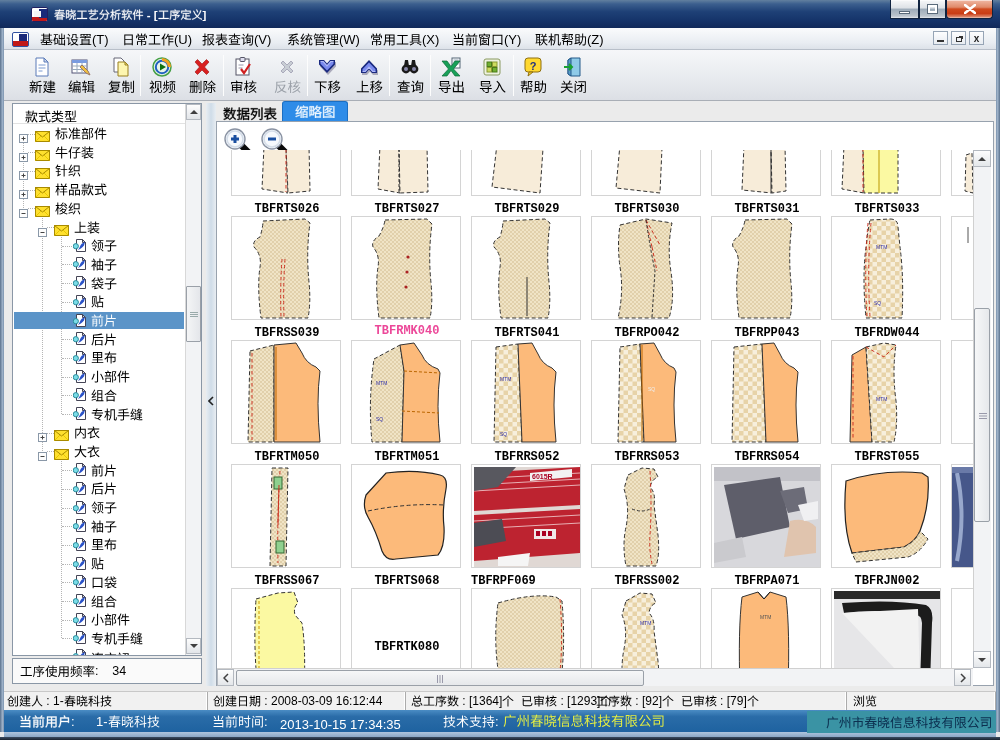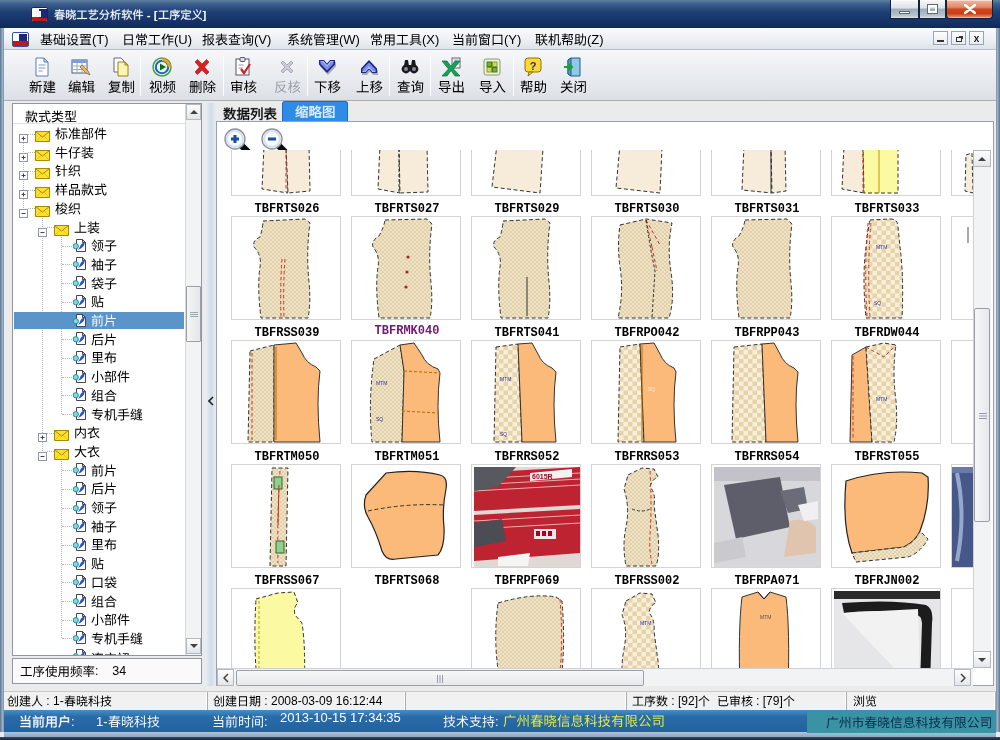--- a/index.html
+++ b/index.html
@@ -986,21 +986,21 @@
       <div style="position:absolute;left:494px;top:66px;width:110px;height:104px;border:1px solid #d4d4d4;background:#fff"><svg width="110" height="104" viewBox="0 0 110 104">
           <path d="M33 3 L75 2 L80 7 Q76 36 79 66 Q81 87 78 101 L27 101 Q23 70 26 50 Q28 38 21 30 Q19 24 27 19 Q32 10 33 3 Z" stroke="#333" stroke-width="1" stroke-dasharray="4 2.5" fill="url(#dots)"></path>
         </svg></div>
       <div style="position:absolute;left:614px;top:66px;width:110px;height:104px;border:1px solid #d4d4d4;background:#fff"><svg width="110" height="104" viewBox="0 0 110 104">
           <path d="M38 3 L58 2 Q66 2 66 10 L68 30 Q72 60 70 101 L34 101 Q30 60 34 30 Q36 12 38 3 Z" stroke="#333" stroke-width="1" stroke-dasharray="4 2.5" fill="url(#chk)"></path>
           <path d="M36 6 Q32 50 35 100 M39 6 Q35 50 38 100" stroke="#c32" stroke-width="1" stroke-dasharray="3.5 2.5" fill="none"></path>
           <text x="44" y="32" font-size="5" fill="#33a">MTM</text>
           <text x="42" y="88" font-size="5" fill="#33a">SQ</text>
         </svg></div>
       <div style="position:absolute;left:14px;top:175.5px;width:112px;height:15px;text-align:center;font:bold 12px 'Liberation Mono',monospace;color:#000">TBFRSS039</div>
-      <div style="position:absolute;left:134px;top:174px;width:112px;height:15px;text-align:center;font:bold 12px 'Liberation Mono',monospace;color:#701a75">TBFRMK040</div>
+      <div style="position:absolute;left:134px;top:174px;width:112px;height:15px;text-align:center;font:bold 12px 'Liberation Mono',monospace;color:#ec4899">TBFRMK040</div>
       <div style="position:absolute;left:254px;top:175.5px;width:112px;height:15px;text-align:center;font:bold 12px 'Liberation Mono',monospace;color:#000">TBFRTS041</div>
       <div style="position:absolute;left:374px;top:175.5px;width:112px;height:15px;text-align:center;font:bold 12px 'Liberation Mono',monospace;color:#000">TBFRPO042</div>
       <div style="position:absolute;left:494px;top:175.5px;width:112px;height:15px;text-align:center;font:bold 12px 'Liberation Mono',monospace;color:#000">TBFRPP043</div>
       <div style="position:absolute;left:614px;top:175.5px;width:112px;height:15px;text-align:center;font:bold 12px 'Liberation Mono',monospace;color:#000">TBFRDW044</div>
       <div style="position:absolute;left:734px;top:66px;width:22px;height:104px;border:1px solid #d4d4d4;border-right:none;background:#fff"><svg width="22" height="104">
           <path d="M16 10 V26" stroke="#555" fill="none"></path>
         </svg></div>
       <div style="position:absolute;left:14px;top:190px;width:110px;height:104px;border:1px solid #d4d4d4;background:#fff"><svg width="110" height="104" viewBox="0 0 110 104">
           <path d="M18 10 L42 4 L42 101 L16 101 Z" stroke="#333" stroke-width="1" stroke-dasharray="4 2.5" fill="url(#dots)"></path>
           <path d="M42 4 L64 2 L70 12 Q74 22 84 26 L88 30 Q84 60 88 101 L42 101 Z" stroke="#333" stroke-width="1" fill="#fcba7a"></path>
@@ -1086,32 +1086,35 @@
           <path d="M78 56 Q94 52 104 62 L104 88 L72 92 Z" fill="#e0c4ae"></path>
           <path d="M86 40 L106 36 L106 54 L92 56 Z" fill="#f0f0f2"></path>
           <path d="M2 78 L30 72 L34 92 L2 98 Z" fill="#cacace"></path>
         </svg></div>
       <div style="position:absolute;left:614px;top:314px;width:110px;height:104px;border:1px solid #d4d4d4;background:#fff"><svg width="110" height="104" viewBox="0 0 110 104">
           <path d="M14 16 Q50 4 90 8 L96 12 Q98 40 88 66 Q84 76 72 82 L20 88 Q10 60 14 16 Z" stroke="#222" stroke-width="1.2" fill="#fcba7a"></path>
           <path d="M20 88 L72 82 Q84 76 88 66 L96 74 Q88 88 76 92 L24 97 Z" stroke="#333" stroke-width="1" stroke-dasharray="4 2.5" fill="url(#dots)"></path>
         </svg></div>
       <div style="position:absolute;left:14px;top:423.5px;width:112px;height:15px;text-align:center;font:bold 12px 'Liberation Mono',monospace;color:#000">TBFRSS067</div>
       <div style="position:absolute;left:134px;top:423.5px;width:112px;height:15px;text-align:center;font:bold 12px 'Liberation Mono',monospace;color:#000">TBFRTS068</div>
-      <div style="position:absolute;left:254px;top:423.5px;width:112px;height:15px;text-align:center;font:bold 12px 'Liberation Mono',monospace;color:#000">TBFRPF069</div>
+      <div style="position:absolute;left:254px;top:423.5px;width:112px;height:15px;font:bold 12px 'Liberation Mono',monospace;color:#000">TBFRPF069</div>
       <div style="position:absolute;left:374px;top:423.5px;width:112px;height:15px;text-align:center;font:bold 12px 'Liberation Mono',monospace;color:#000">TBFRSS002</div>
       <div style="position:absolute;left:494px;top:423.5px;width:112px;height:15px;text-align:center;font:bold 12px 'Liberation Mono',monospace;color:#000">TBFRPA071</div>
       <div style="position:absolute;left:614px;top:423.5px;width:112px;height:15px;text-align:center;font:bold 12px 'Liberation Mono',monospace;color:#000">TBFRJN002</div>
       <div style="position:absolute;left:734px;top:314px;width:22px;height:104px;border:1px solid #d4d4d4;border-right:none;background:#fff"><svg width="22" height="104">
           <rect x="0" y="2" width="22" height="100" fill="#46578a"></rect>
           <path d="M5 8 Q14 50 5 96" stroke="#98a8cc" stroke-width="4" fill="none"></path>
           <path d="M0 2h22v6H0z" fill="#6a7aa8"></path>
         </svg></div>
       <div style="position:absolute;left:14px;top:438px;width:110px;height:104px;border:1px solid #d4d4d4;background:#fff"><svg width="110" height="104" viewBox="0 0 110 104">
           <path d="M24 10 L46 4 L62 3 L66 14 Q61 18 63 26 L70 34 Q74 60 72 101 L26 101 Q21 60 24 10 Z" stroke="#333" stroke-width="1" stroke-dasharray="4 2.5" fill="#fbf9a2"></path>
           <path d="M27 12 V99" stroke="#c90" stroke-dasharray="3 2" fill="none"></path>
+        </svg></div>
+      <div style="position:absolute;left:134px;top:438px;width:110px;height:104px;border:1px solid #d4d4d4;background:#fff"><svg width="110" height="104" viewBox="0 0 110 104">
+          <text x="55" y="61" text-anchor="middle" font-family="Liberation Mono" font-weight="bold" font-size="12" fill="#000">TBFRTK080</text>
         </svg></div>
       <div style="position:absolute;left:254px;top:438px;width:110px;height:104px;border:1px solid #d4d4d4;background:#fff"><svg width="110" height="104" viewBox="0 0 110 104">
           <path d="M26 14 Q60 4 84 8 L90 12 Q94 60 88 98 L30 101 Q20 60 26 14 Z" stroke="#333" stroke-width="1" stroke-dasharray="4 2.5" fill="url(#dots)"></path>
           <path d="M88 10 Q92 60 86 98" stroke="#c32" stroke-width="1" stroke-dasharray="3.5 2.5" fill="none"></path>
         </svg></div>
       <div style="position:absolute;left:374px;top:438px;width:110px;height:104px;border:1px solid #d4d4d4;background:#fff"><svg width="110" height="104" viewBox="0 0 110 104">
           <path d="M34 12 L48 4 L60 5 L64 14 Q58 16 57 24 Q63 30 62 42 L66 72 Q68 92 64 101 L32 101 Q28 80 32 60 Q36 40 30 26 Z" stroke="#333" stroke-width="1" stroke-dasharray="4 2.5" fill="url(#chk)"></path>
           <text x="48" y="36" font-size="5" fill="#33a">MTM</text>
         </svg></div>
       <div style="position:absolute;left:494px;top:438px;width:110px;height:104px;border:1px solid #d4d4d4;background:#fff"><svg width="110" height="104" viewBox="0 0 110 104">
@@ -1181,21 +1184,45 @@
       <div style="display:flex;align-items:center;height:100%">
         <svg class="ct " width="48.0" height="12.0" viewBox="0 -220 1000 250" fill="#000">
           <use href="#q100" x="0"></use>
           <use href="#q37" x="250"></use>
           <use href="#q15" x="500"></use>
           <use href="#q104" x="750"></use>
         </svg>
         <span style="font-size:12px;color:#000;white-space:pre"> : 2008-03-09 16:12:44</span>
       </div>
     </div>
-    <div style="position:absolute;left:632px;top:692px;height:17px;">
+    <div style="position:absolute;left:411px;top:692px;height:17px;">
+      <div style="display:flex;align-items:center;height:100%">
+        <svg class="ct " width="48.0" height="12.0" viewBox="0 -220 1000 250" fill="#000">
+          <use href="#q105" x="0"></use>
+          <use href="#q2" x="250"></use>
+          <use href="#q8" x="500"></use>
+          <use href="#q94" x="750"></use>
+        </svg>
+        <span style="font-size:12px;color:#000;white-space:pre"> : [1364]</span>
+        <svg class="ct " width="12.0" height="12.0" viewBox="0 -220 250 250" fill="#000">
+          <use href="#q106" x="0"></use>
+        </svg>
+        <span style="font-size:12px;color:#000;white-space:pre">  </span>
+        <svg class="ct " width="36.0" height="12.0" viewBox="0 -220 750 250" fill="#000">
+          <use href="#q107" x="0"></use>
+          <use href="#q46" x="250"></use>
+          <use href="#q47" x="500"></use>
+        </svg>
+        <span style="font-size:12px;color:#000;white-space:pre"> : [1293]</span>
+        <svg class="ct " width="12.0" height="12.0" viewBox="0 -220 250 250" fill="#000">
+          <use href="#q106" x="0"></use>
+        </svg>
+      </div>
+    </div>
+    <div style="position:absolute;left:596px;top:692px;height:17px;">
       <div style="display:flex;align-items:center;height:100%">
         <svg class="ct " width="36.0" height="12.0" viewBox="0 -220 750 250" fill="#000">
           <use href="#q2" x="0"></use>
           <use href="#q8" x="250"></use>
           <use href="#q94" x="500"></use>
         </svg>
         <span style="font-size:12px;color:#000;white-space:pre"> : [92]</span>
         <svg class="ct " width="12.0" height="12.0" viewBox="0 -220 250 250" fill="#000">
           <use href="#q106" x="0"></use>
         </svg>
@@ -1247,21 +1274,21 @@
         <svg class="ct " width="52.0" height="13.0" viewBox="0 -220 1000 250" fill="#fff">
           <use href="#q28" x="0"></use>
           <use href="#q29" x="250"></use>
           <use href="#q111" x="500"></use>
           <use href="#q112" x="750"></use>
         </svg>
         <span style="font-size:13px;color:#fff;white-space:pre">:</span>
       </div>
     </div>
     <div style="position:absolute;left:280px;top:710px;height:22px;">
-      <div style="display:flex;align-items:flex-start;height:100%">
+      <div style="display:flex;align-items:flex-end;height:100%">
         <span style="font-size:13px;color:#fff;white-space:pre">2013-10-15 17:34:35</span>
       </div>
     </div>
     <div style="position:absolute;left:443px;top:710px;height:22px;">
       <div style="display:flex;align-items:center;height:100%">
         <svg class="ct " width="52.0" height="13.0" viewBox="0 -220 1000 250" fill="#fff">
           <use href="#q103" x="0"></use>
           <use href="#q113" x="250"></use>
           <use href="#q114" x="500"></use>
           <use href="#q115" x="750"></use>

